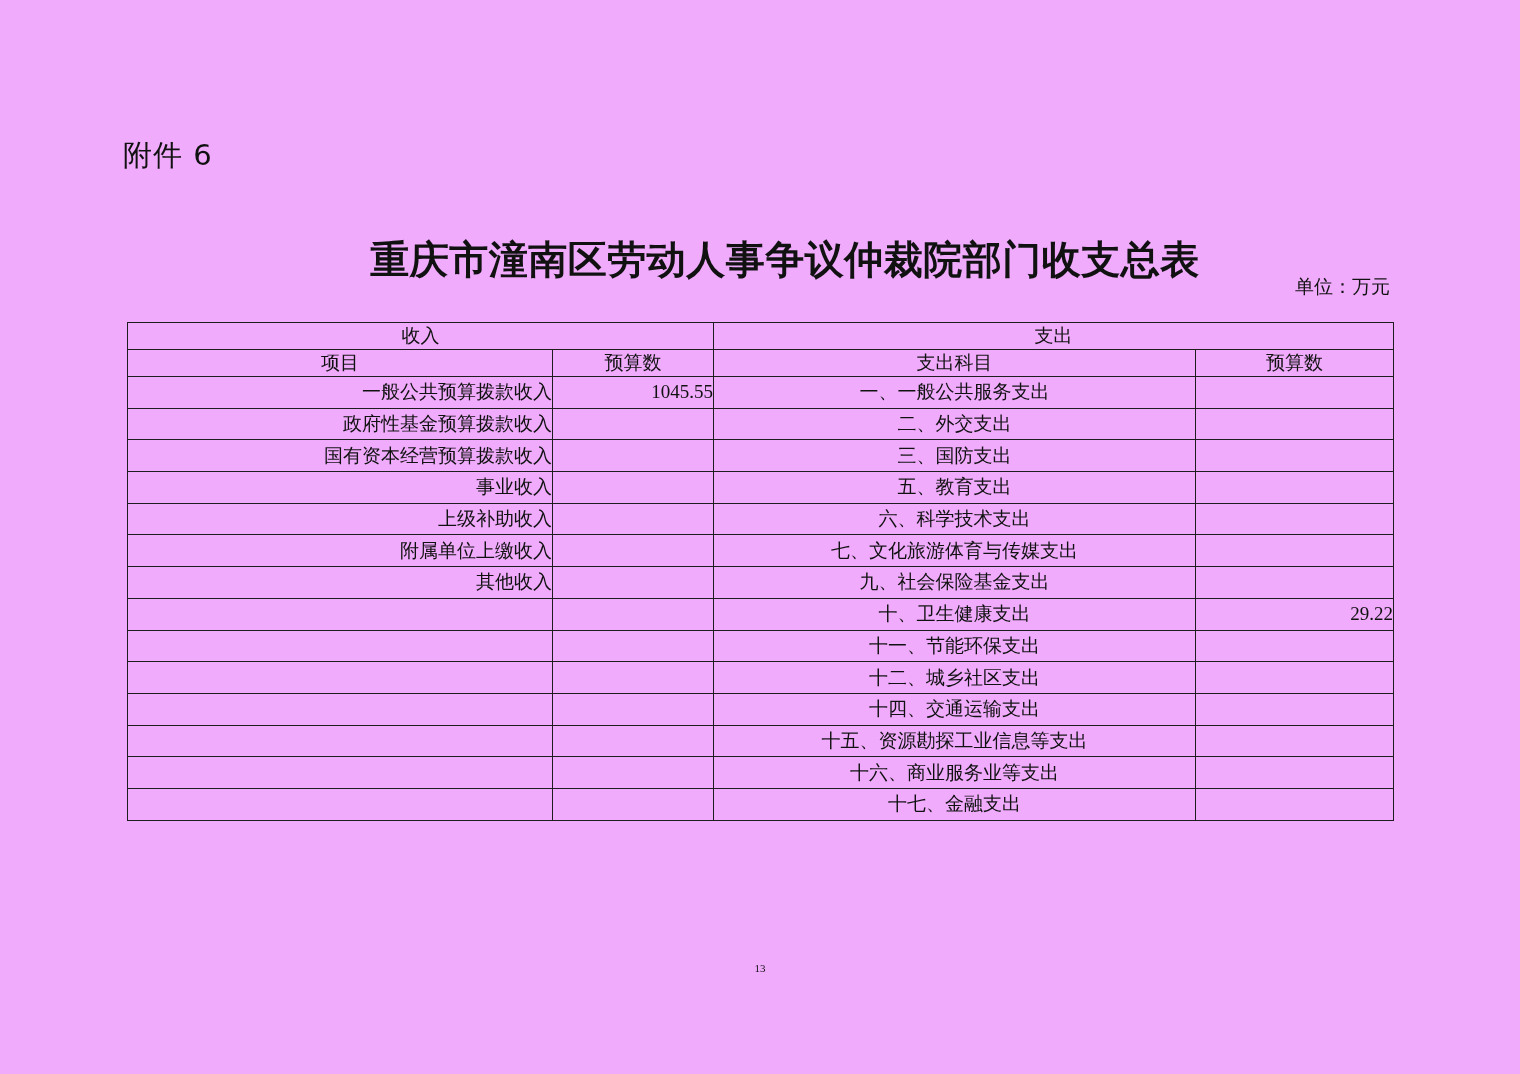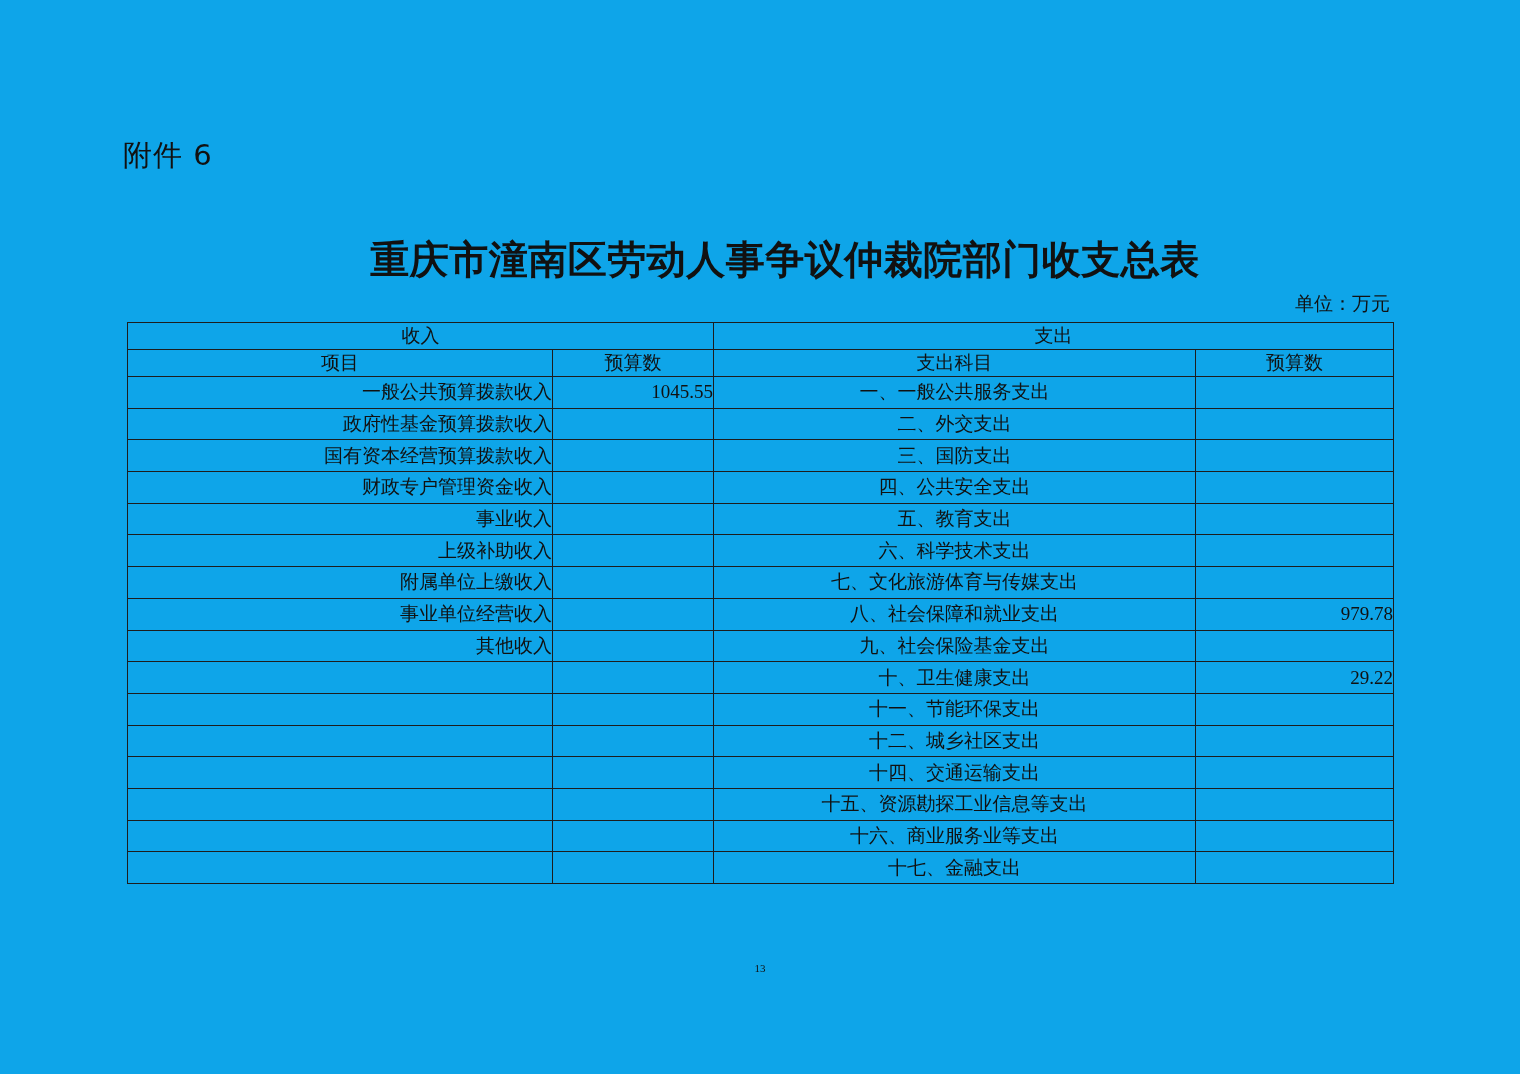--- a/index.html
+++ b/index.html
@@ -6,21 +6,21 @@
     margin: 0;
     padding: 0;
     background: #ffffff;
     font-family: "Liberation Serif", "DejaVu Serif", serif;
     color: #111111;
   }
   .page {
     position: relative;
     width: 1520px;
     height: 1074px;
-    background: #0ea5e9;
+    background: #f0abfc;
     overflow: hidden;
   }
   .attachment-label {
     position: absolute;
     left: 123px;
     top: 136px;
     font-size: 29px;
     font-family: "DejaVu Sans", "Liberation Sans", sans-serif;
     font-weight: 500;
     letter-spacing: 1px;
@@ -33,21 +33,21 @@
     text-align: center;
     font-size: 39px;
     font-weight: bold;
     letter-spacing: 0.5px;
     font-family: "Liberation Serif", "DejaVu Serif", serif;
     padding-left: 25px;
   }
   .unit-label {
     position: absolute;
     right: 130px;
-    top: 291px;
+    top: 274px;
     font-size: 19px;
     text-align: left;
   }
   table.budget-table {
     position: absolute;
     left: 127px;
     top: 322px;
     width: 1266px;
     border-collapse: collapse;
     table-layout: fixed;
@@ -123,48 +123,36 @@
           <td class="cell-item-expense">二、外交支出</td>
           <td class="cell-num"></td>
         </tr>
         <tr class="data-row">
           <td class="cell-item-income">国有资本经营预算拨款收入</td>
           <td class="cell-num"></td>
           <td class="cell-item-expense">三、国防支出</td>
           <td class="cell-num"></td>
         </tr>
         <tr class="data-row">
-          <td class="cell-item-income">财政专户管理资金收入</td>
-          <td class="cell-num"></td>
-          <td class="cell-item-expense">四、公共安全支出</td>
-          <td class="cell-num"></td>
-        </tr>
-        <tr class="data-row">
           <td class="cell-item-income">事业收入</td>
           <td class="cell-num"></td>
           <td class="cell-item-expense">五、教育支出</td>
           <td class="cell-num"></td>
         </tr>
         <tr class="data-row">
           <td class="cell-item-income">上级补助收入</td>
           <td class="cell-num"></td>
           <td class="cell-item-expense">六、科学技术支出</td>
           <td class="cell-num"></td>
         </tr>
         <tr class="data-row">
           <td class="cell-item-income">附属单位上缴收入</td>
           <td class="cell-num"></td>
           <td class="cell-item-expense">七、文化旅游体育与传媒支出</td>
           <td class="cell-num"></td>
-        </tr>
-        <tr class="data-row">
-          <td class="cell-item-income">事业单位经营收入</td>
-          <td class="cell-num"></td>
-          <td class="cell-item-expense">八、社会保障和就业支出</td>
-          <td class="cell-num">979.78</td>
         </tr>
         <tr class="data-row">
           <td class="cell-item-income">其他收入</td>
           <td class="cell-num"></td>
           <td class="cell-item-expense">九、社会保险基金支出</td>
           <td class="cell-num"></td>
         </tr>
         <tr class="data-row">
           <td class="cell-item-income"></td>
           <td class="cell-num"></td>

